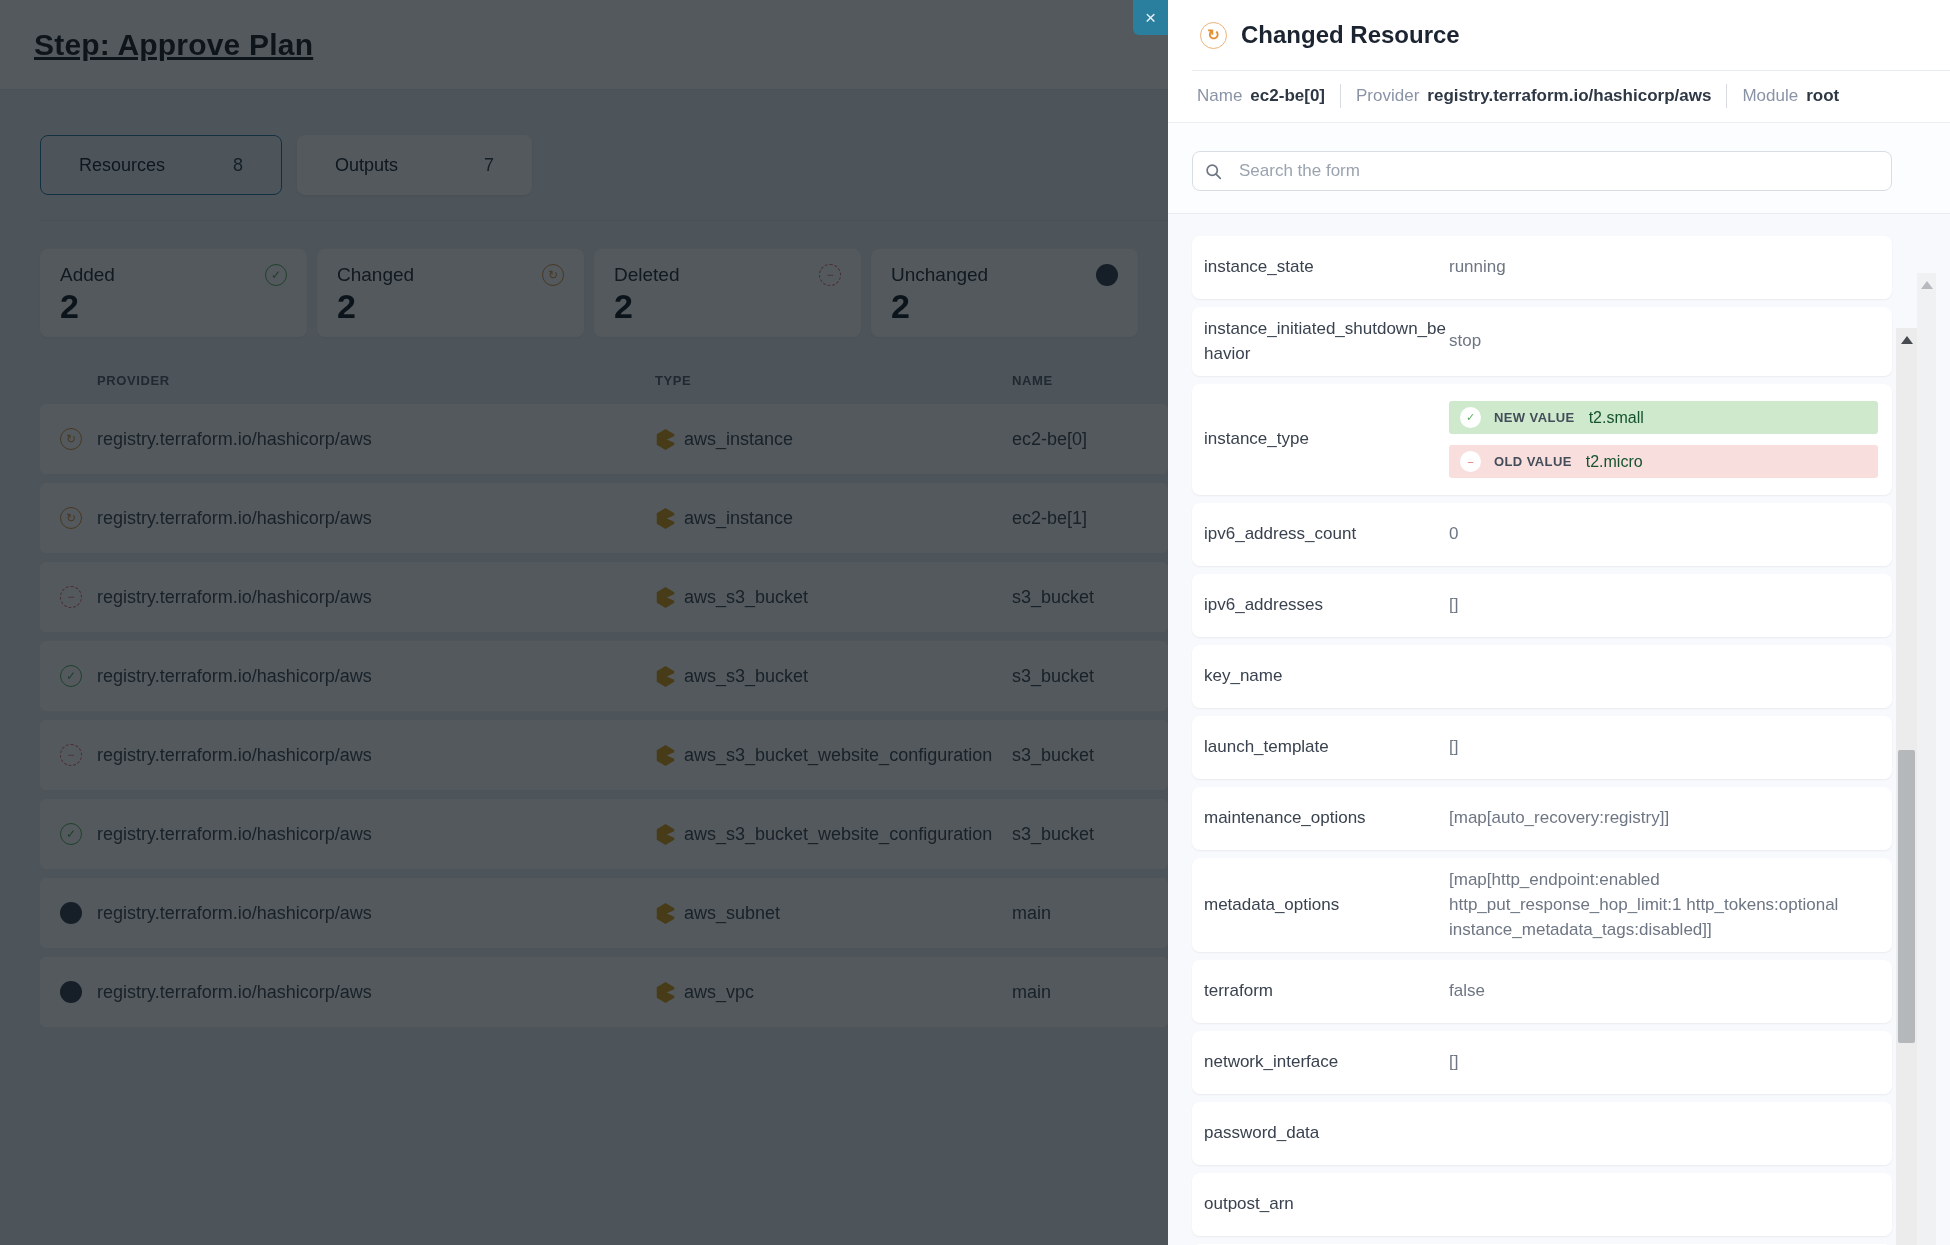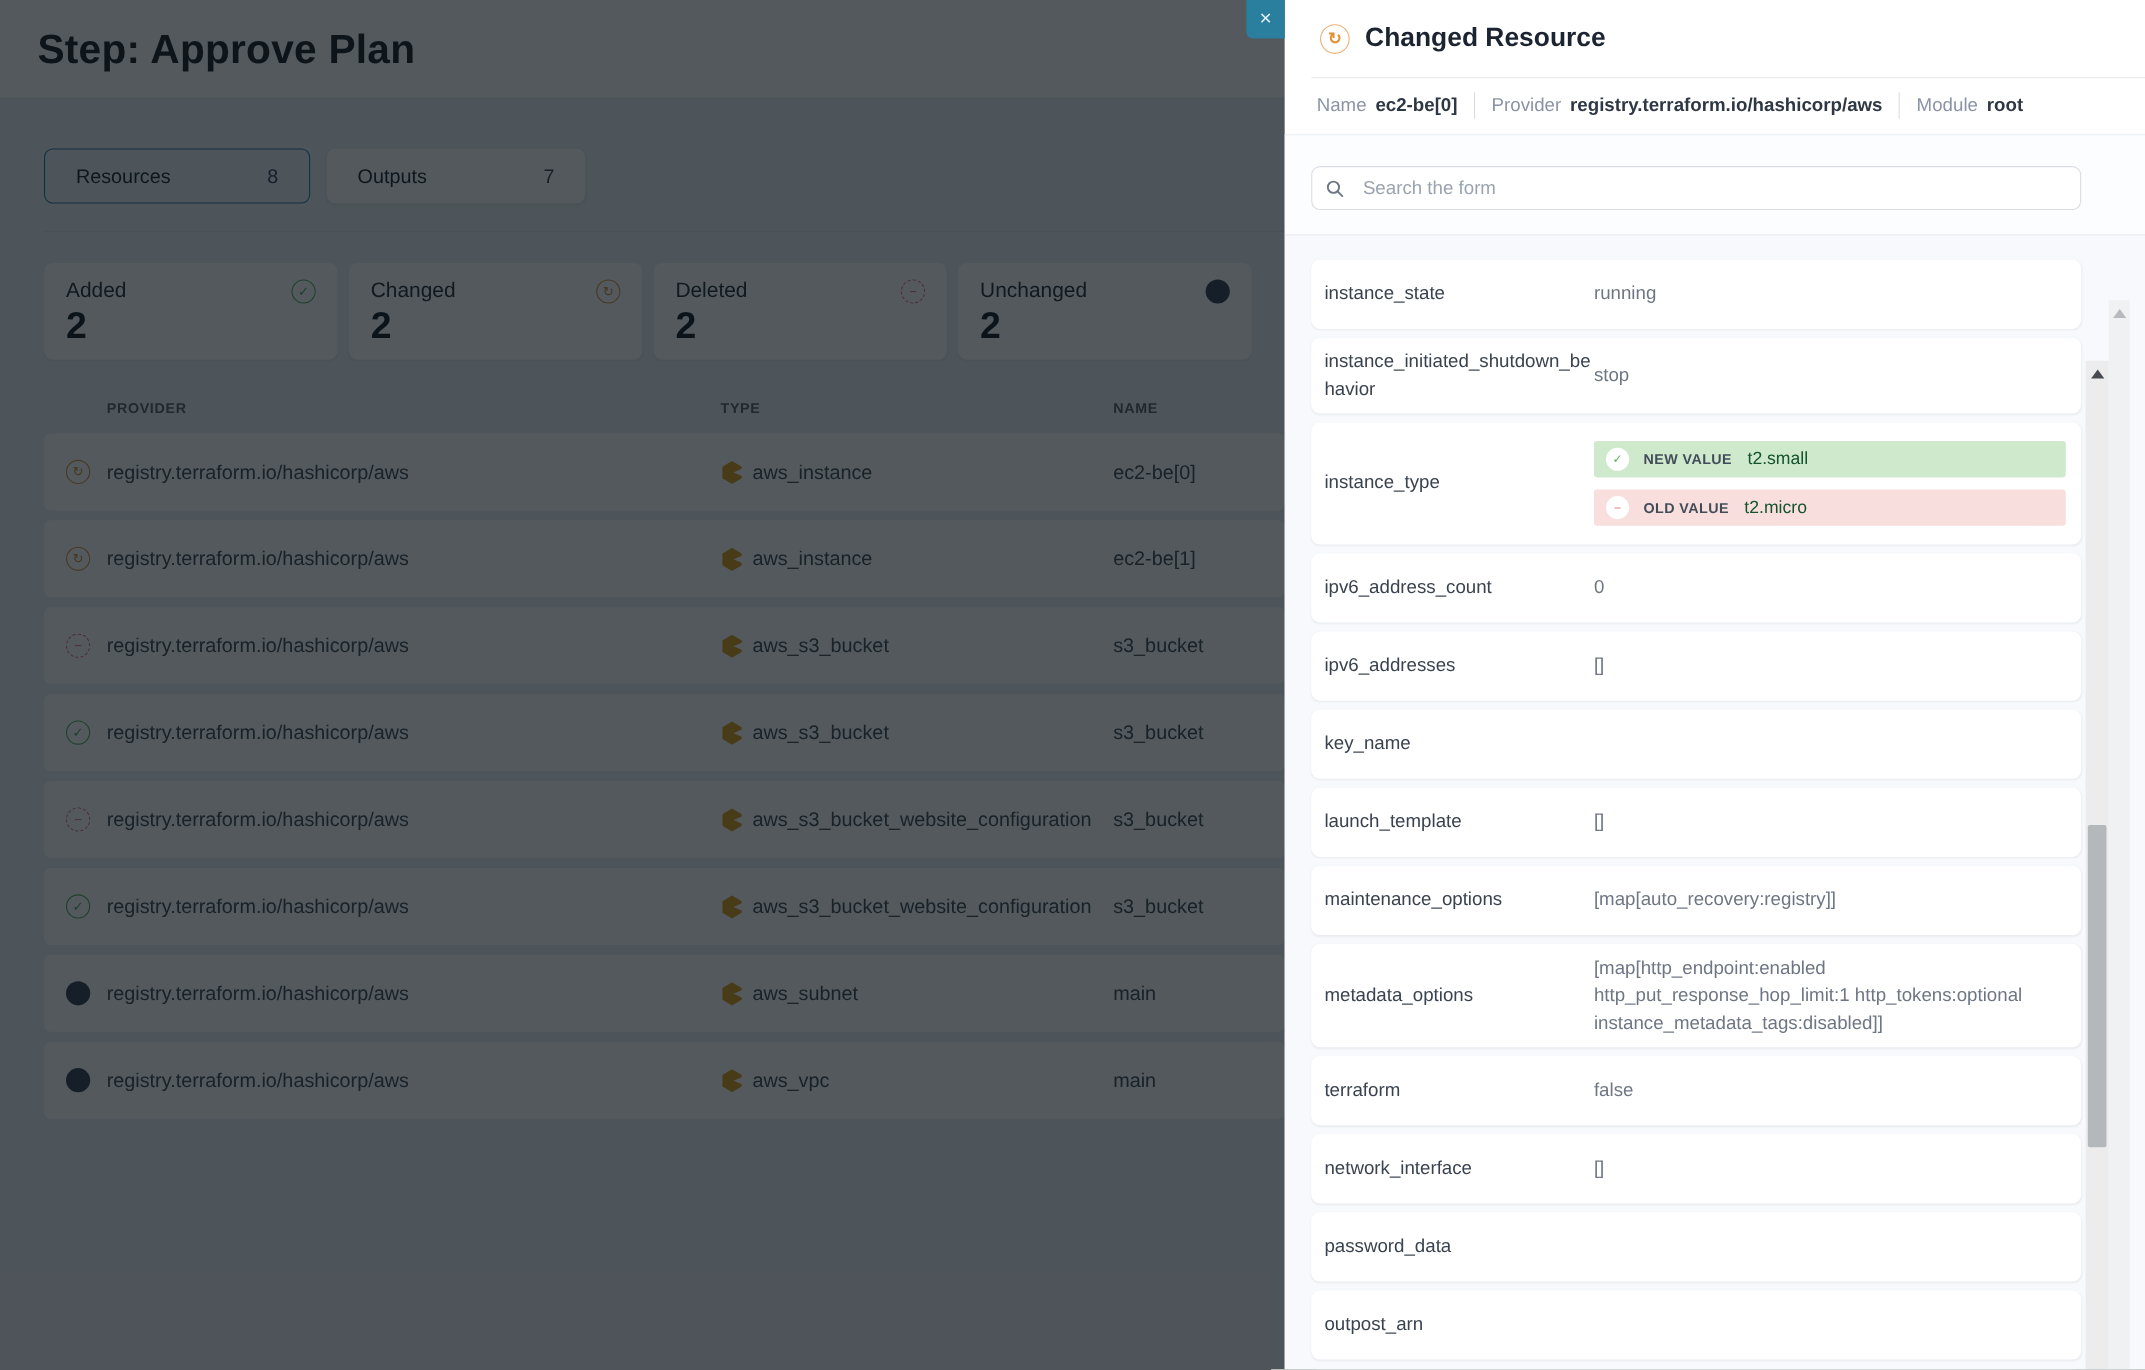--- a/index.html
+++ b/index.html
@@ -3,25 +3,25 @@
 <meta charset="utf-8">
 <style>
   * { box-sizing: border-box; margin: 0; padding: 0; }
   html,body { width:1950px; height:1245px; }
   body { font-family:"Liberation Sans", sans-serif; background:#fff; }
   .stage { position:relative; width:1950px; height:1245px; overflow:hidden; background:#fff; }
 
   
   .left { position:absolute; top:0; left:0; width:1168px; height:1245px; background:#eef1f4; }
   .left-header { height:90px; background:#fff; border-bottom:1px solid #e2e6ea; display:flex; align-items:center; padding:0 34px; }
-  .left-title { font-size:37px; font-weight:700; color:#1d242b; letter-spacing:.2px; }
+  .left-title { font-size:30px; font-weight:700; color:#1d242b; letter-spacing:.2px;text-decoration:underline; }
   .left-content { position:absolute; top:91px; bottom:0; left:0; right:0; background:#eef1f4; padding:44px 0 0 40px; overflow:hidden; }
 
   .tabs { display:flex; gap:15px; }
-  .tab { width:242px; height:50px; border-radius:8px; display:flex; align-items:center; justify-content:space-between; padding:0 28px; font-size:18px; color:#232c36; background:#fff; box-shadow:0 1px 3px rgba(0,0,0,.08); cursor:pointer; }
+  .tab { width:242px; height:60px; border-radius:8px; display:flex; align-items:center; justify-content:space-between; padding:0 38px; font-size:18px; color:#232c36; background:#fff; box-shadow:0 1px 3px rgba(0,0,0,.08); cursor:pointer; }
   .tab.active { background:#eaf3f9; border:1.5px solid #2e7ca6; box-shadow:none; width:242px; }
   .tab.inactive { width:235px; }
   .tab .count { color:#3a4553; }
 
   .rule { border:none; border-top:1px solid #dfe3e8; margin:25px 0 0 0; }
 
   .cards { display:flex; gap:10px; margin-top:28px; }
   .card { width:267px; height:88px; background:#fff; border-radius:8px; padding:15px 20px 0; box-shadow:0 1px 2px rgba(0,0,0,.05); }
   .card-top { display:flex; justify-content:space-between; align-items:center; font-size:19px; color:#2a333d; }
   .card-num { font-size:34px; font-weight:700; color:#1b222b; margin-top:1px; }

